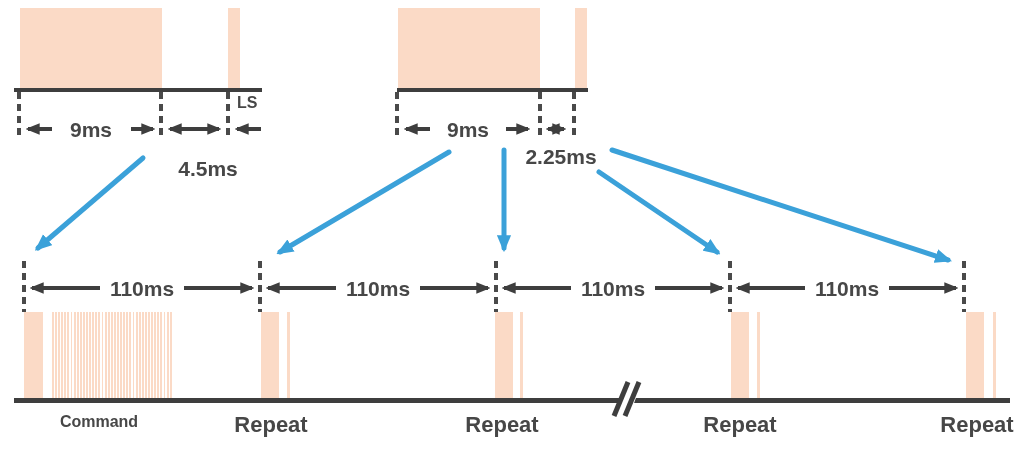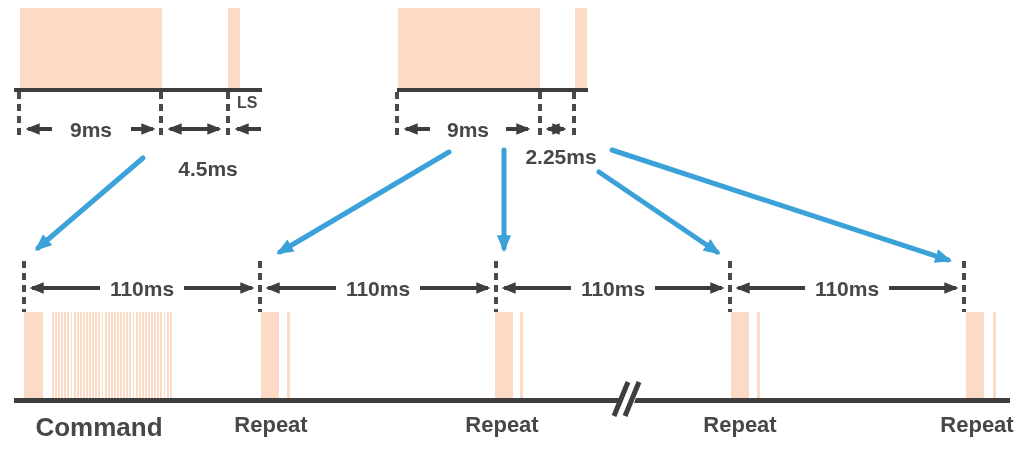--- a/index.html
+++ b/index.html
@@ -73,21 +73,21 @@
   <div class="pulse" style="left:287px;top:312px;width:3px;height:86px;"></div>
   <div class="pulse" style="left:495px;top:312px;width:18px;height:86px;"></div>
   <div class="pulse" style="left:520px;top:312px;width:3px;height:86px;"></div>
   <div class="pulse" style="left:731px;top:312px;width:18px;height:86px;"></div>
   <div class="pulse" style="left:757px;top:312px;width:3px;height:86px;"></div>
   <div class="pulse" style="left:966px;top:312px;width:18px;height:86px;"></div>
   <div class="pulse" style="left:993px;top:312px;width:3px;height:86px;"></div>
 
   <div class="baseline" style="left:14px;top:398px;width:996px;height:5px;"></div>
 
-  <div class="lbl center" style="left:99px;top:414px;font-size:26px;">Command</div>
+  <div class="lbl center" style="left:99px;top:414px;font-size:16px;">Command</div>
   <div class="lbl center" style="left:271px;top:414px;font-size:22px;">Repeat</div>
   <div class="lbl center" style="left:502px;top:414px;font-size:22px;">Repeat</div>
   <div class="lbl center" style="left:740px;top:414px;font-size:22px;">Repeat</div>
   <div class="lbl center" style="left:977px;top:414px;font-size:22px;">Repeat</div>
 
   <svg class="overlay" width="1024" height="450" viewBox="0 0 1024 450">
     <defs>
       <marker id="mdark" markerUnits="userSpaceOnUse" markerWidth="14" markerHeight="12" viewBox="0 0 12 10" refX="10" refY="5" orient="auto">
         <path d="M0,0 L12,5 L0,10 Z" fill="#3e3e3e"></path>
       </marker>

